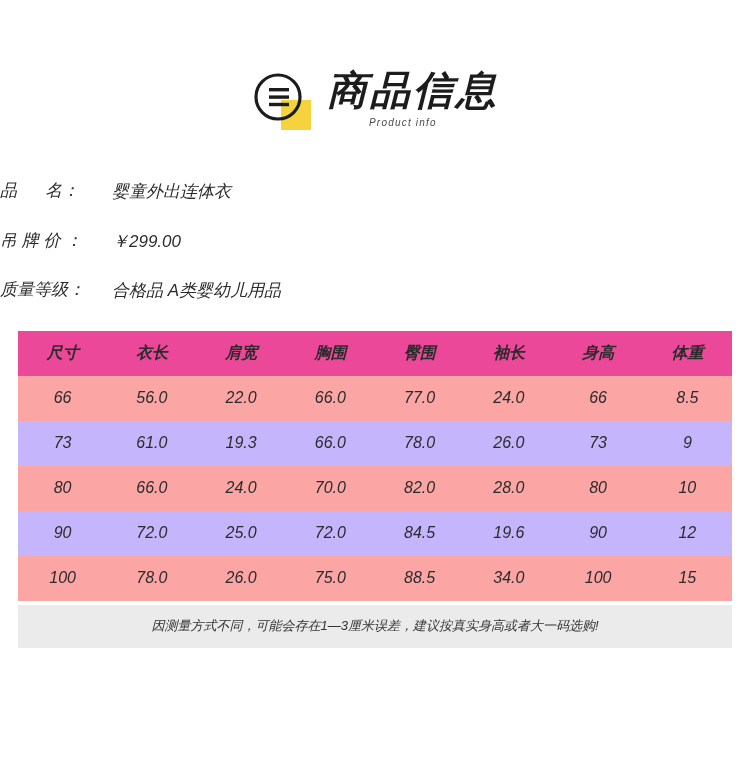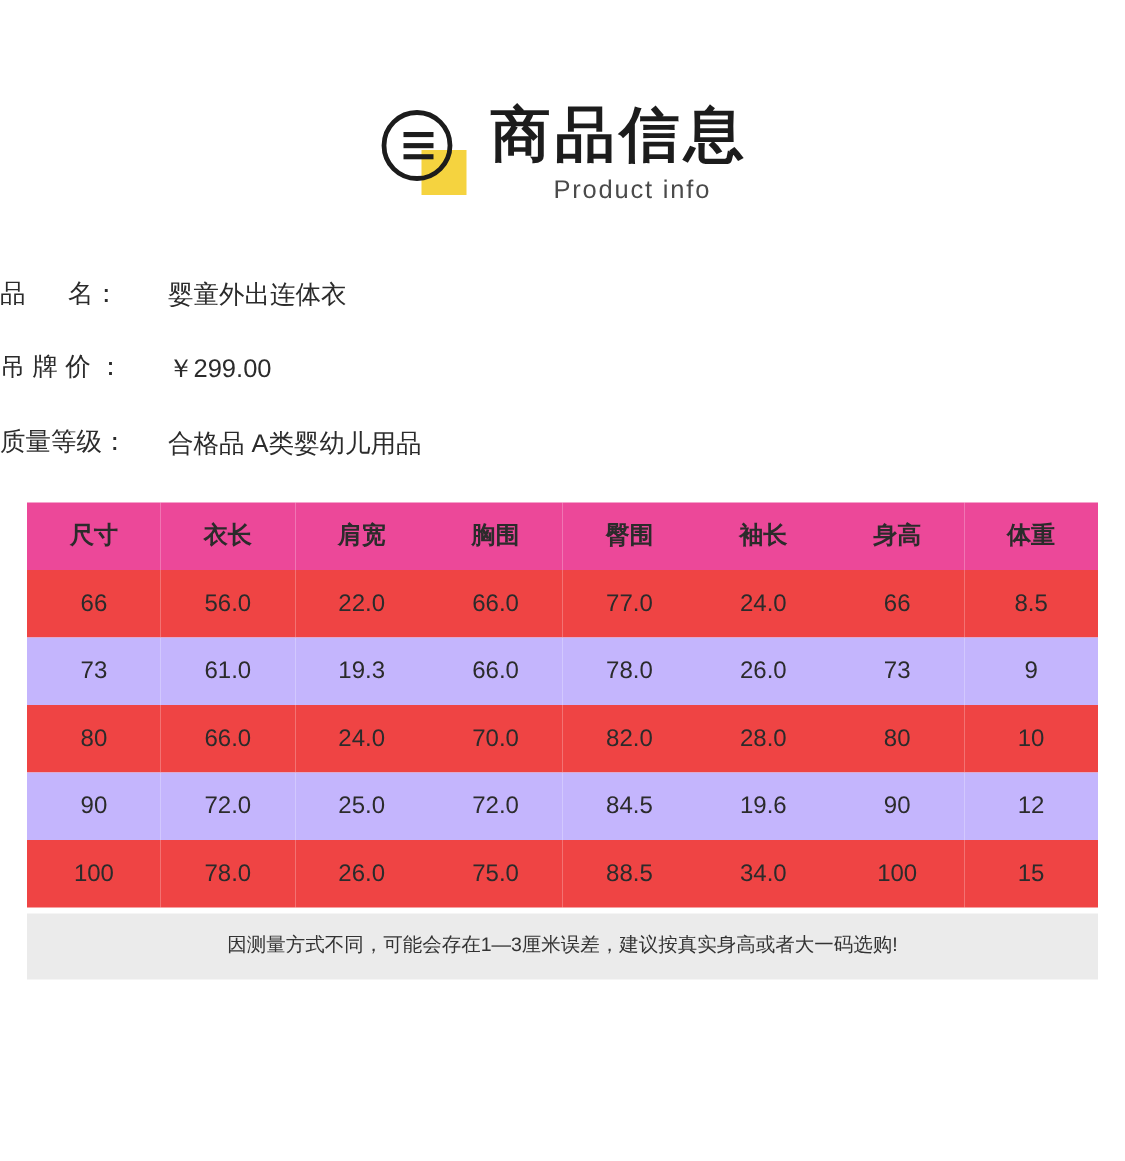--- a/index.html
+++ b/index.html
@@ -13,20 +13,21 @@
     background: #ffffff;
     font-family: "Liberation Sans", sans-serif;
     color: #2b2b2b;
     overflow: hidden;
   }
 
   .page {
     position: relative;
     width: 750px;
     height: 774px;
+    font-style: italic;
   }
 
   
   .header {
     display: flex;
     align-items: flex-start;
     justify-content: center;
     padding-top: 62px;
     padding-bottom: 10px;
   }
@@ -47,21 +48,21 @@
     padding-top: 6px;
   }
   .title-cn {
     font-size: 40px;
     font-weight: bold;
     letter-spacing: 3px;
     line-height: 1.12;
     color: #1c1c1c;
   }
   .title-en {
-    font-size: 17px;
+    font-size: 10px;
     letter-spacing: 1.2px;
     color: #4a4a4a;
     margin-top: 4px;
     margin-left: 42px;
   }
 
   
   .info {
     margin-top: 36px;
     padding-right: 40px;
@@ -103,21 +104,21 @@
     font-weight: normal;
     color: #2b2b2b;
     height: 45px;
     padding: 0;
   }
   table.size-table thead th {
     background: #ec4899;
     font-weight: bold;
     font-size: 16px;
   }
-  table.size-table tbody tr.odd td { background: #ef4444; }
+  table.size-table tbody tr.odd td { background: #fca5a5; }
   table.size-table tbody tr.even td { background: #c4b5fd; }
 
   .note {
     margin-top: 4px;
     background: #ebebeb;
     text-align: center;
     font-size: 13px;
     color: #333;
     padding: 12px 10px 13px;
     line-height: 1.4;

